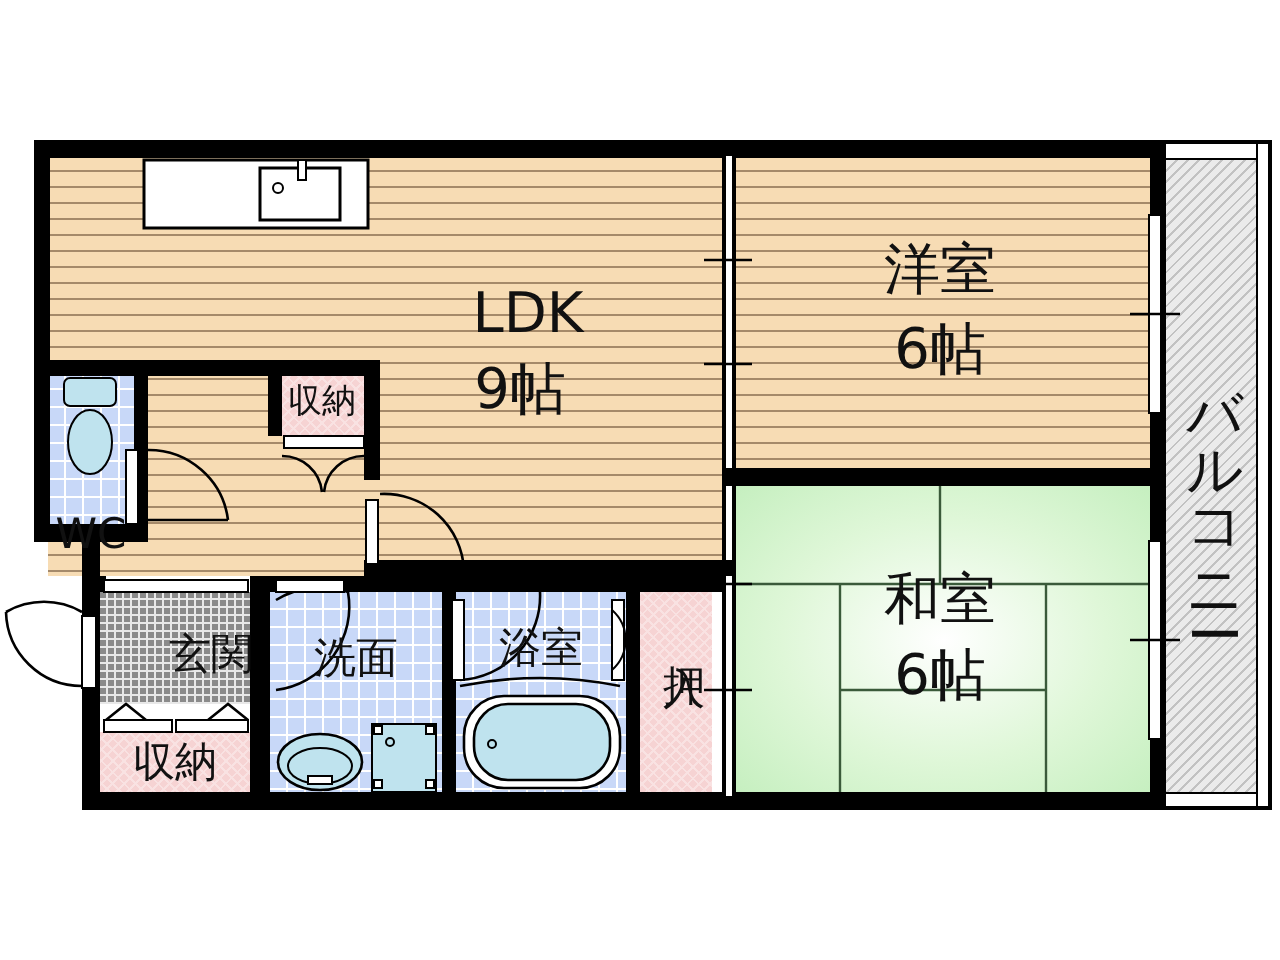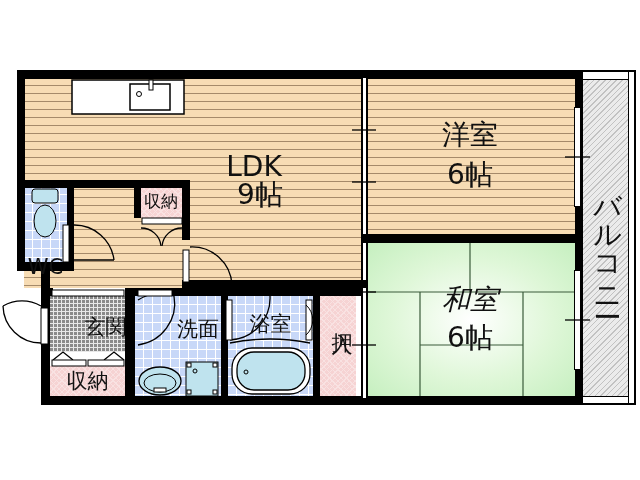--- a/index.html
+++ b/index.html
@@ -154,34 +154,34 @@
   <rect x="213" y="363" width="4" height="4" fill="#fff" stroke="#000"></rect>
   <rect x="187" y="390" width="4" height="4" fill="#fff" stroke="#000"></rect>
   <rect x="213" y="390" width="4" height="4" fill="#fff" stroke="#000"></rect>
   <circle cx="195" cy="371" r="2" fill="none" stroke="#000"></circle>
 
   <rect x="232" y="348" width="78" height="46" rx="20" fill="#fff" stroke="#000" stroke-width="1.3"></rect>
   <rect x="237" y="352" width="68" height="38" rx="17" fill="#bfe3ee" stroke="#000" stroke-width="1.3"></rect>
   <circle cx="246" cy="372" r="2" fill="none" stroke="#000"></circle>
 </svg>
 
-<div class="label lbl-big" style="left:194px;top:142px;width:120px;margin-top:10px;">LDK</div>
+<div class="label lbl-big" style="left:204px;top:142px;width:120px;">LDK</div>
 <div class="label lbl-big" style="left:200px;top:180px;width:120px;">9帖</div>
 
 <div class="label lbl-big" style="left:410px;top:120px;width:120px;">洋室</div>
 <div class="label lbl-big" style="left:410px;top:160px;width:120px;">6帖</div>
 
-<div class="label lbl-big" style="left:410px;top:285px;width:120px;font-style:italic;">和室</div>
+<div class="label lbl-big" style="left:410px;top:285px;width:120px;">和室</div>
 <div class="label lbl-big" style="left:410px;top:323px;width:120px;">6帖</div>
 
 <div class="label lbl-big vertical" style="left:590px;top:175px;width:32px;">バルコニー</div>
 
 <div class="label lbl-mid" style="left:24px;top:238px;width:43px;margin-top:18px;">WC</div>
 
 <div class="label lbl-mid" style="left:68px;top:316px;width:75px;">玄関</div>
 <div class="label lbl-mid" style="left:50px;top:370px;width:75px;">収納</div>
 
-<div class="label lbl-mid" style="left:135px;top:318px;width:86px;margin-left:20px;">洗面</div>
+<div class="label lbl-mid" style="left:135px;top:318px;width:86px;">洗面</div>
 <div class="label lbl-mid" style="left:228px;top:313px;width:85px;">浴室</div>
 
 <div class="label lbl-mid vertical" style="left:323px;top:316px;width:30px;">押入</div>
 
 <div class="label lbl-small" style="left:140px;top:193px;width:42px;">収納</div>
 
 </body></html>

